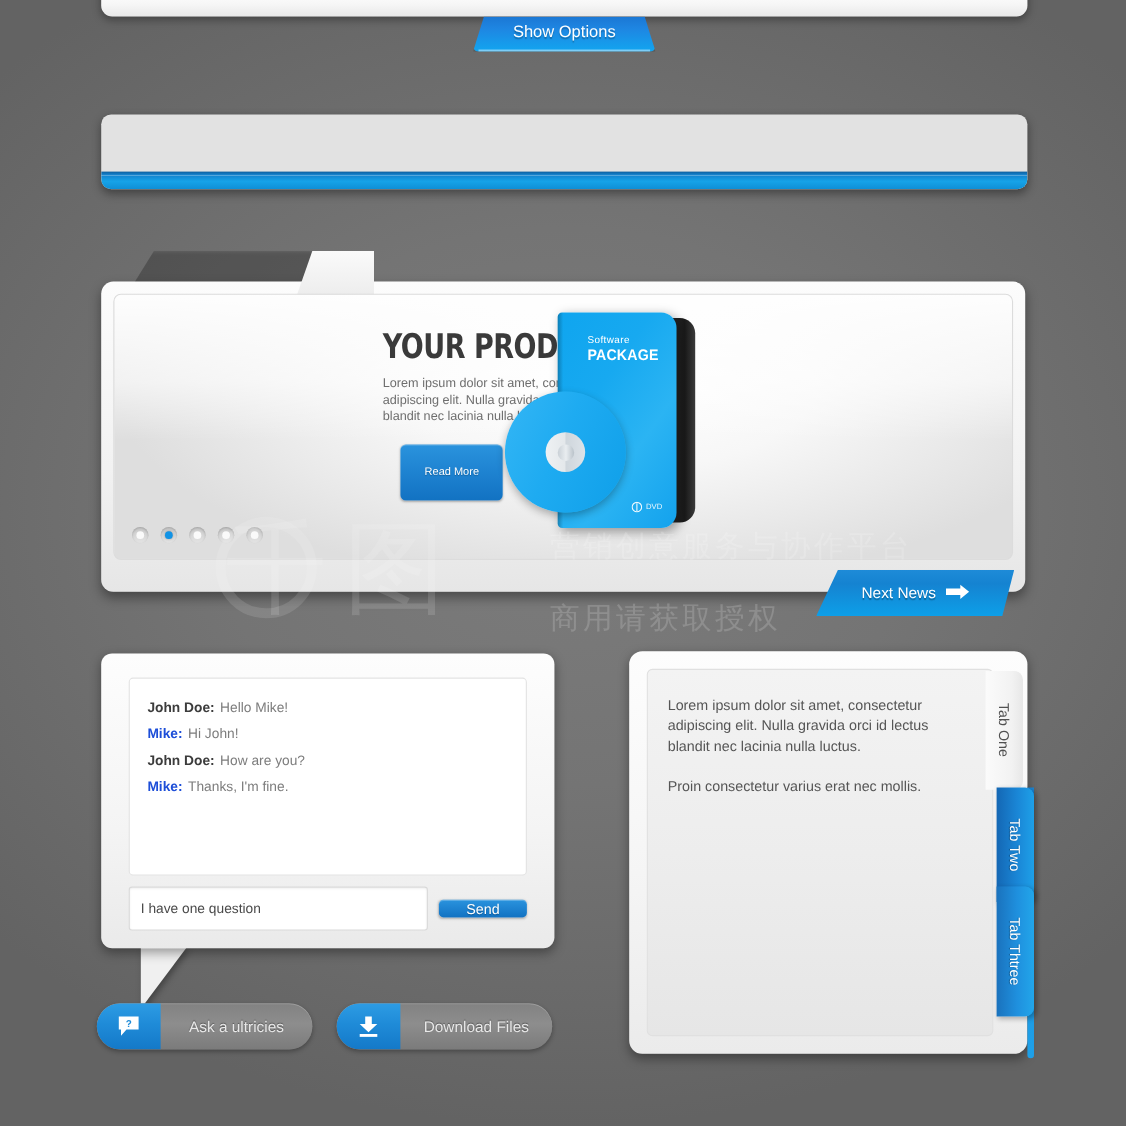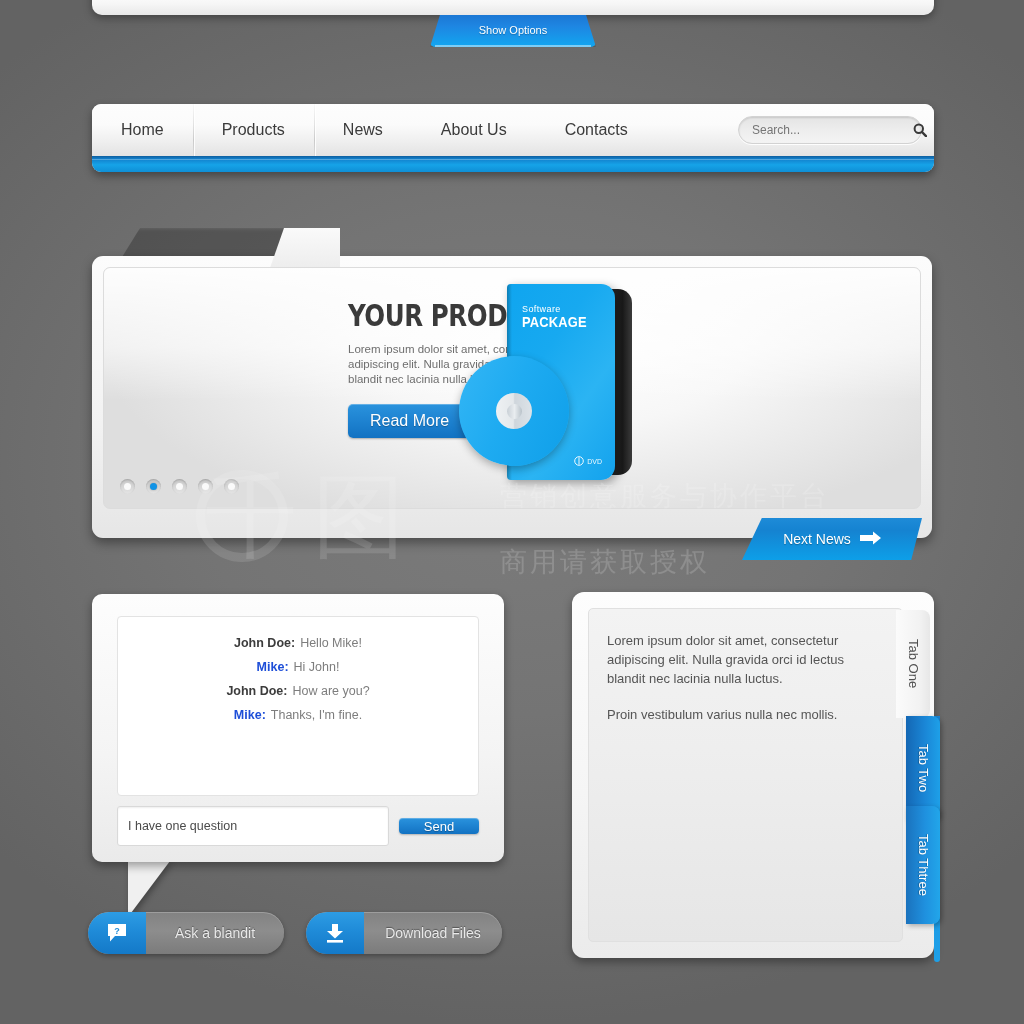--- a/index.html
+++ b/index.html
@@ -22,21 +22,21 @@
     width: 842px; height: 55px;
     background: linear-gradient(to bottom, #ffffff 0%, #ffffff 55%, #f6f6f6 80%, #e8e8e8 100%);
     border-radius: 0 0 10px 10px;
     box-shadow: 0 3px 8px rgba(0,0,0,0.35);
   }
   #show-options {
     position: absolute; left: 430px; top: 15px;
     width: 166px; height: 32px;
     background: linear-gradient(to bottom, #1b77d4 0%, #1e86e2 35%, #12a6f0 100%);
     color: #fff;
-    font-size: 11px; line-height: 30px; text-align: center;
+    font-size: 15px; line-height: 30px; text-align: center;
     border-radius: 0 0 5px 5px;
     clip-path: polygon(6% 0, 94% 0, 100% 100%, 0% 100%);
     box-shadow: 0 2px 5px rgba(0,0,0,0.3);
     cursor: pointer;
     text-shadow: 0 1px 1px rgba(0,0,0,0.25);
   }
   #show-options::after {
     content: ""; position: absolute; left: 3%; right: 3%; bottom: 0; height: 2px;
     background: rgba(255,255,255,0.45);
   }
@@ -170,27 +170,28 @@
     transform: scaleX(0.88); transform-origin: left center;
     white-space: nowrap;
   }
   #slide-desc {
     margin-top: 9px;
     font-size: 11.5px; line-height: 15px; color: #6e6e6e;
   }
   #read-more {
     margin-top: 17px;
     display: inline-block;
-    padding: 8px 22px;
+    padding: 20px 22px;
     background: linear-gradient(to bottom, #2a93dd 0%, #1f84d2 45%, #1272c2 100%);
-    color: #fff; font-size: 16px;
+    color: #fff; font-size: 10px;
     border-radius: 5px;
     cursor: pointer;
     box-shadow: 0 1px 2px rgba(0,0,0,0.28), inset 0 1px 0 rgba(255,255,255,0.28);
     text-shadow: 0 1px 1px rgba(0,0,0,0.28);
+    margin-left: 16px;
   }
 
   
   #product-art { position: absolute; left: 355px; top: 10px; width: 230px; height: 230px; }
   #box-spine {
     position: absolute; left: 135px; top: 11px;
     width: 38px; height: 186px;
     background: linear-gradient(to right, #5c5c5c 0%, #2b2b2b 40%, #1a1a1a 75%, #3a3a3a 100%);
     border-radius: 6px 14px 14px 6px;
   }
@@ -199,21 +200,21 @@
     width: 108px; height: 196px;
     background: linear-gradient(125deg, #0fa5ef 0%, #17a9f0 35%, #2bb4f3 65%, #13a2ed 100%);
     border-radius: 4px 14px 14px 4px;
     box-shadow: 3px 3px 10px rgba(0,0,0,0.35);
   }
   #box-front::before {
     content:""; position:absolute; left:0; top:0; width:5px; height:100%;
     background: linear-gradient(to right, rgba(0,0,0,0.25), rgba(0,0,0,0));
     border-radius: 4px 0 0 4px;
   }
-  #box-label { position: absolute; left: 15px; top: 20px; color: #fff; }
+  #box-label { position: absolute; left: 27px; top: 20px; color: #fff; }
   #box-label .l1 { font-size: 9px; letter-spacing: 0.4px; }
   #box-label .l2 { font-size: 14px; font-weight: bold; letter-spacing: 0.2px; transform: scaleX(0.92); transform-origin: left; }
   #dvd-mark {
     position: absolute; right: 13px; bottom: 14px;
     color: #fff; font-size: 7px;
     display: flex; align-items: center; gap: 3px;
     opacity: 0.92;
   }
   #disc {
     position: absolute; left: 0; top: 78px;
@@ -284,21 +285,21 @@
   }
   #chat-log {
     position: absolute; left: 25px; top: 22px;
     width: 362px; height: 180px;
     background: #ffffff;
     border: 1px solid #e3e3e3;
     border-radius: 4px;
     padding: 14px 16px;
     overflow: hidden;
   }
-  .chat-row { font-size: 12.5px; line-height: 24px; text-align: center; }
+  .chat-row { font-size: 12.5px; line-height: 24px; }
   .chat-row .who { font-weight: bold; color: #3c3c3c; }
   .chat-row.self .who { color: #1d4ed8; }
   .chat-row .msg { color: #7d7d7d; margin-left: 5px; }
   #chat-inputbar {
     position: absolute; left: 25px; bottom: 22px;
     width: 362px; height: 28px;
     display: flex; align-items: center; gap: 10px;
   }
   #chat-input {
     flex: 1; height: 40px;
@@ -414,37 +415,20 @@
     border-radius: 0 0 3px 3px;
   }
 </style>
 </head>
 <body>
 
 <div id="top-panel"></div>
 <div id="show-options">Show Options</div>
 
 <div id="navbar-wrap">
-  <div id="navbar">
-    <div class="nav-item">Home</div>
-    <div class="nav-item sep">Products</div>
-    <div class="nav-item sep">News</div>
-    <div class="nav-item">About Us</div>
-    <div class="nav-item">Contacts</div>
-    <div id="nav-spacer"></div>
-    <div id="search-box">
-      <input id="search-input" type="text" placeholder="Search..." style="">
-      <span id="search-icon">
-        <svg width="14" height="14" viewBox="0 0 14 14">
-          <circle cx="5.8" cy="5.8" r="4.2" fill="none" stroke="#3a3a3a" stroke-width="2"></circle>
-          <line x1="9" y1="9" x2="13" y2="13.2" stroke="#3a3a3a" stroke-width="2.4" stroke-linecap="round"></line>
-        </svg>
-      </span>
-    </div>
-  </div>
   <div id="nav-blue-bar"></div>
 </div>
 
 <div id="slider-outer">
 
   <div id="prev-shadow"></div>
   <div id="prev-notch"></div>
 
   <div id="slider-inner">
     <div id="slider-sheen"></div>
@@ -533,35 +517,35 @@
   </div>
 </div>
 
 <div class="pill-btn" id="ask-btn">
   <span class="pill-icon">
     <svg width="22" height="20" viewBox="0 0 22 20">
       <path d="M2 1 H20 V13 H9 L4 18.5 V13 H2 Z" fill="#ffffff"></path>
       <text x="11" y="10.5" font-size="9" font-family="Liberation Sans, sans-serif" font-weight="bold" fill="#1f8bd8" text-anchor="middle">?</text>
     </svg>
   </span>
-  <span class="pill-label">Ask a blandit</span>
+  <span class="pill-label">Ask a ultricies</span>
 </div>
 
 <div class="pill-btn" id="download-btn">
   <span class="pill-icon">
     <svg width="22" height="21" viewBox="0 0 22 21">
       <path d="M8 1 H14 V8 H19 L11 15.5 L3 8 H8 Z" fill="#ffffff"></path>
       <rect x="3" y="17" width="16" height="2.6" fill="#ffffff"></rect>
     </svg>
   </span>
   <span class="pill-label">Download Files</span>
 </div>
 
 <div id="tabs-panel">
   <div id="tabs-content">
     <p>Lorem ipsum dolor sit amet, consectetur adipiscing elit. Nulla gravida orci id lectus blandit nec lacinia nulla luctus.</p>
-    <p>Proin vestibulum varius nulla nec mollis.</p>
+    <p>Proin consectetur varius erat nec mollis.</p>
   </div>
   <div id="tab-strip"></div>
   <div class="vtab" id="tab-one">Tab One</div>
   <div class="vtab" id="tab-two">Tab Two</div>
   <div class="vtab" id="tab-three">Tab Thtree</div>
 </div>
 
 </body></html>

